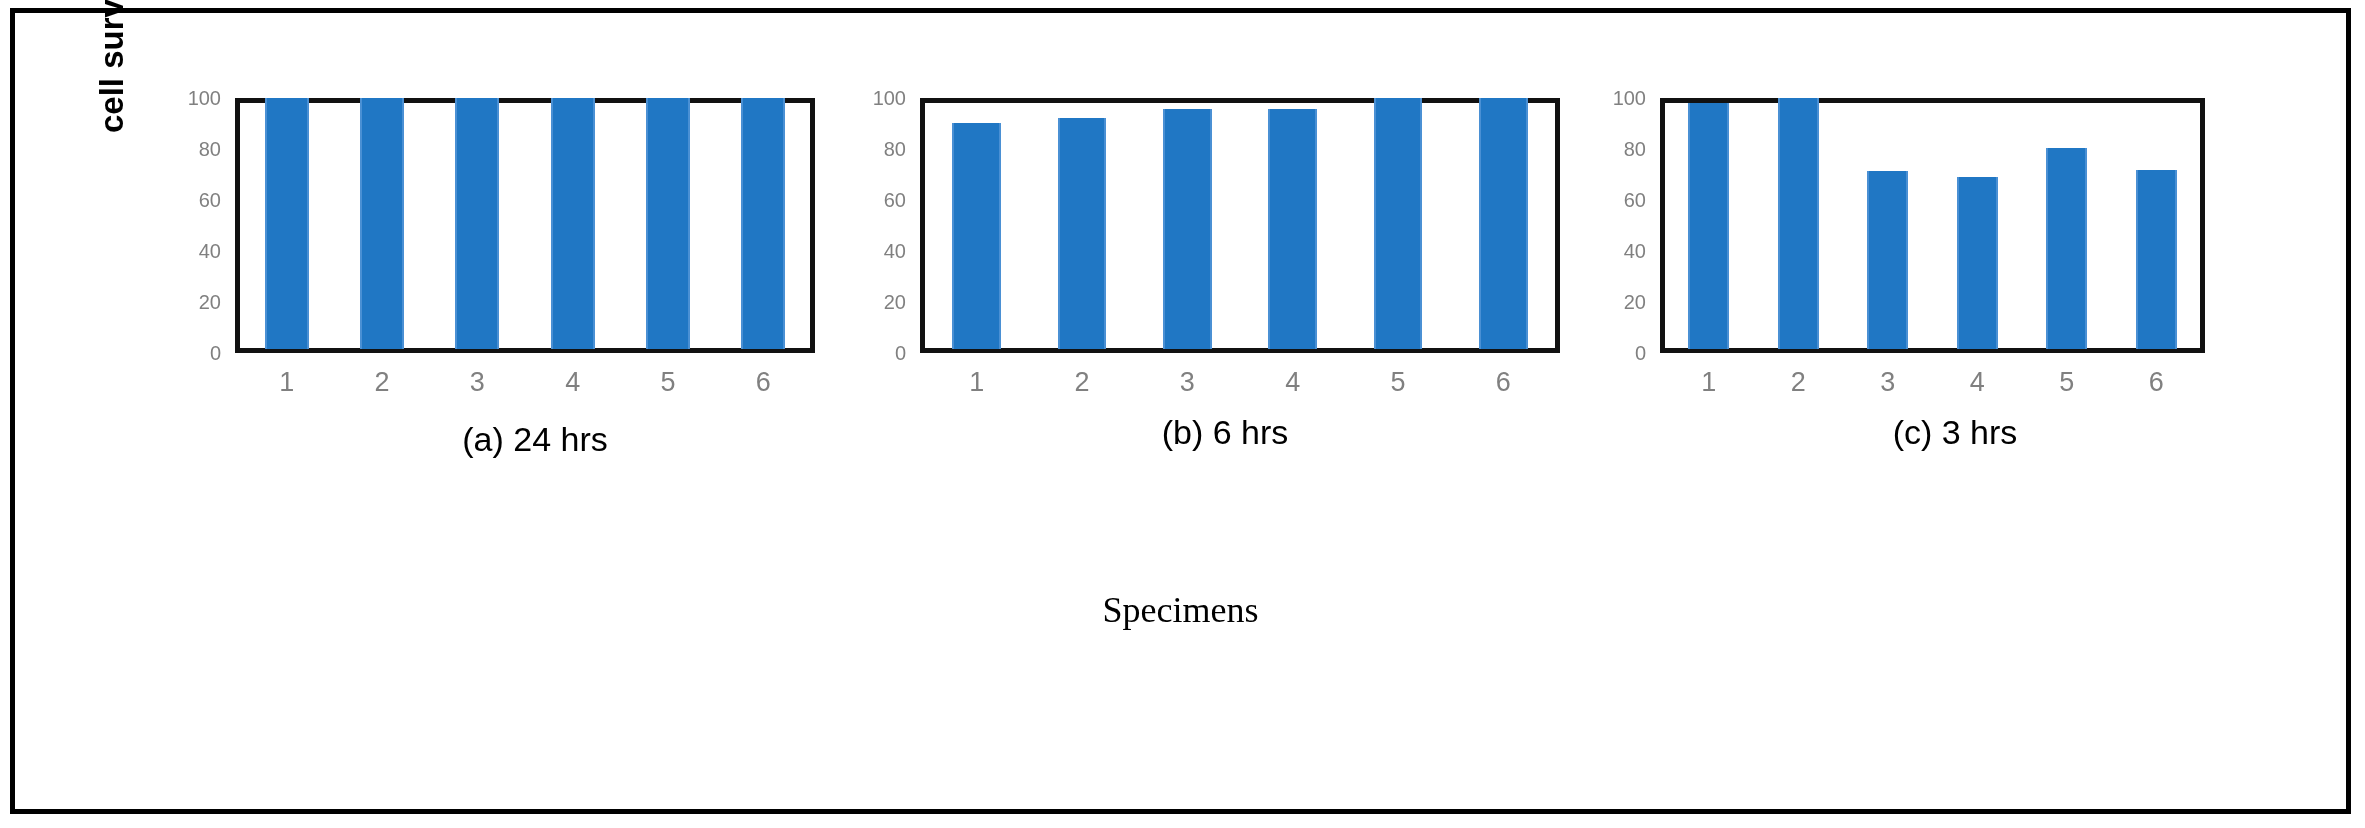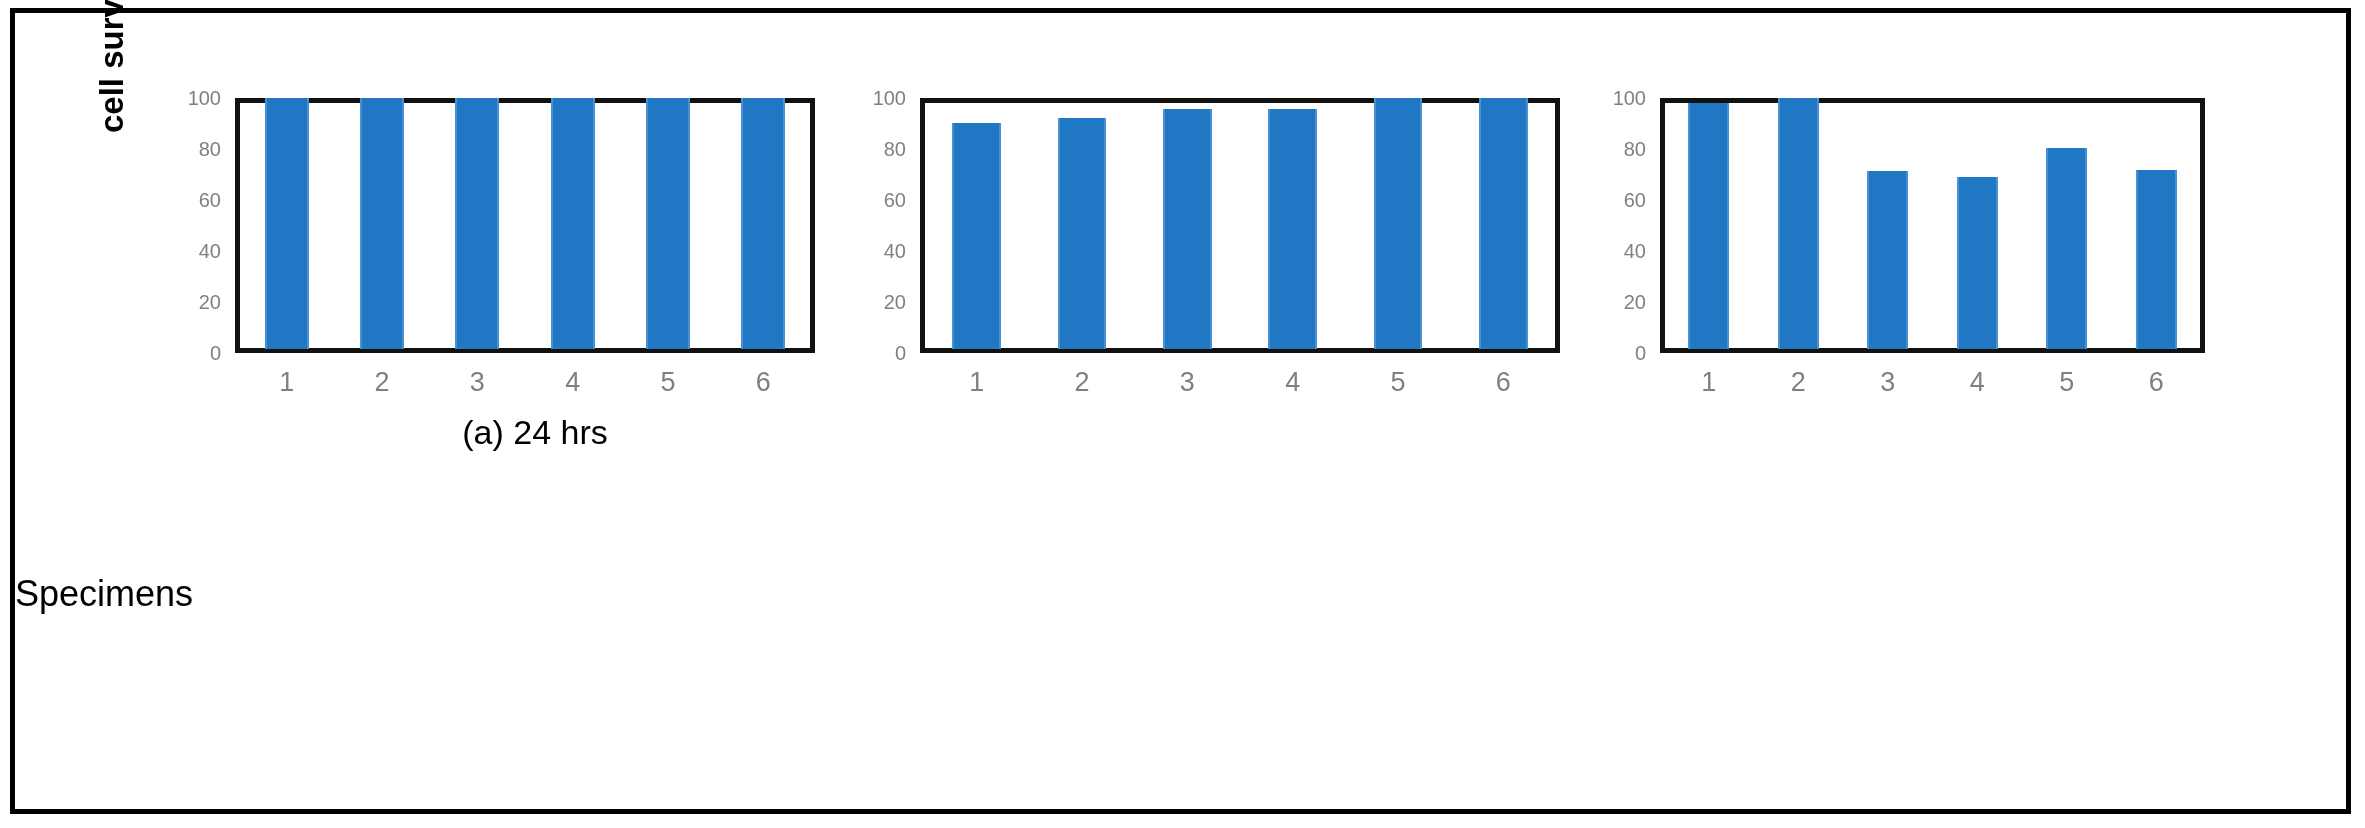--- a/index.html
+++ b/index.html
@@ -145,32 +145,34 @@
   
   .panel-caption {
     position: absolute;
     top: 400px;
     left: 0;
     width: 100%;
     text-align: center;
     font-size: 34px;
     color: #000000;
   }
-  #panel-a .panel-caption { padding-left: 90px; }
+  #panel-a .panel-caption { padding-left: 90px; margin-top: 7px; }
   #panel-b .panel-caption { padding-left: 40px; }
   #panel-c .panel-caption { padding-left: 20px; }
 
   
   #x-axis-title {
     position: absolute;
     left: 0;
-    top: 560px;
+    top: 576px;
     width: 100%;
+    text-align: center;
     font-size: 36px;
     color: #000000;
+    font-family: Liberation Serif, serif;
   }
 </style>
 </head>
 <body>
 
 <div id="figure-frame">
 
   <div id="panel-row">
 
     <div class="panel" id="panel-a">
@@ -253,20 +255,21 @@
         <div class="x-axis">
             <div class="x-tick">1</div>
             <div class="x-tick">2</div>
             <div class="x-tick">3</div>
             <div class="x-tick">4</div>
             <div class="x-tick">5</div>
             <div class="x-tick">6</div>
           </div>
       </div>
 
+      <div class="panel-caption">(b) 6 hrs</div>
     </div>
 
     <div class="panel" id="panel-c">
       <div class="plot-wrap">
         <div class="y-axis">
             <div class="y-tick" style="top: 100%;">0</div>
             <div class="y-tick" style="top: 80%;">20</div>
             <div class="y-tick" style="top: 60%;">40</div>
             <div class="y-tick" style="top: 40%;">60</div>
             <div class="y-tick" style="top: 20%;">80</div>
@@ -296,19 +299,20 @@
         <div class="x-axis">
             <div class="x-tick">1</div>
             <div class="x-tick">2</div>
             <div class="x-tick">3</div>
             <div class="x-tick">4</div>
             <div class="x-tick">5</div>
             <div class="x-tick">6</div>
           </div>
       </div>
 
+      <div class="panel-caption">(c) 3 hrs</div>
     </div>
 
   </div>
 
   <div id="x-axis-title">Specimens</div>
 
 </div>
 
 </body></html>

